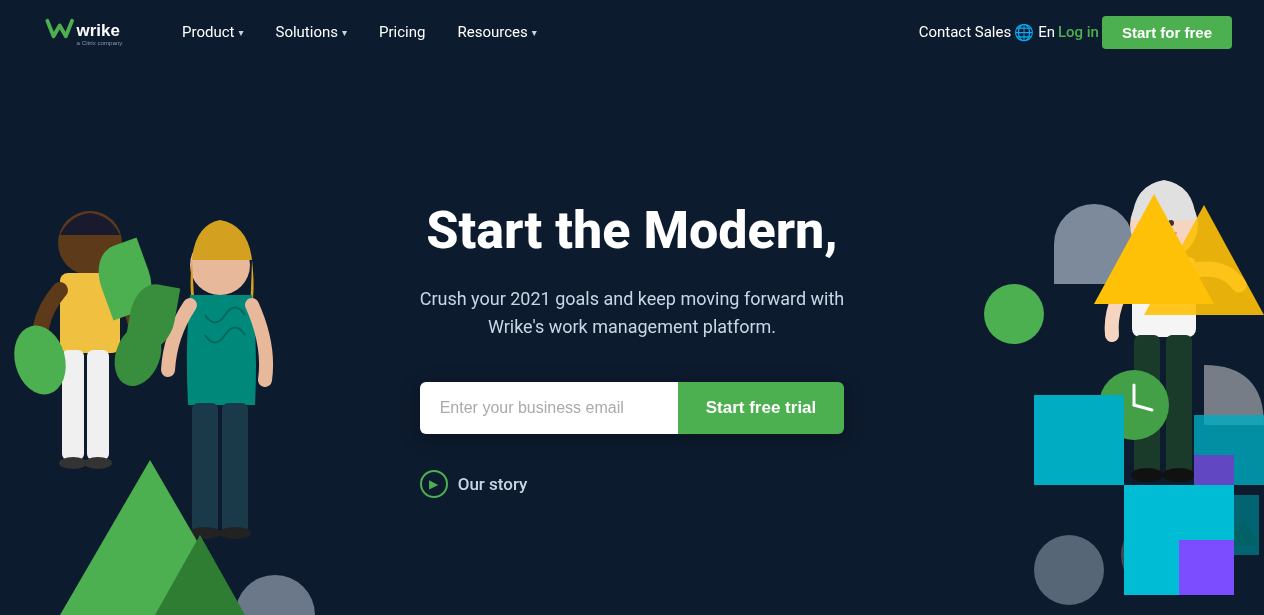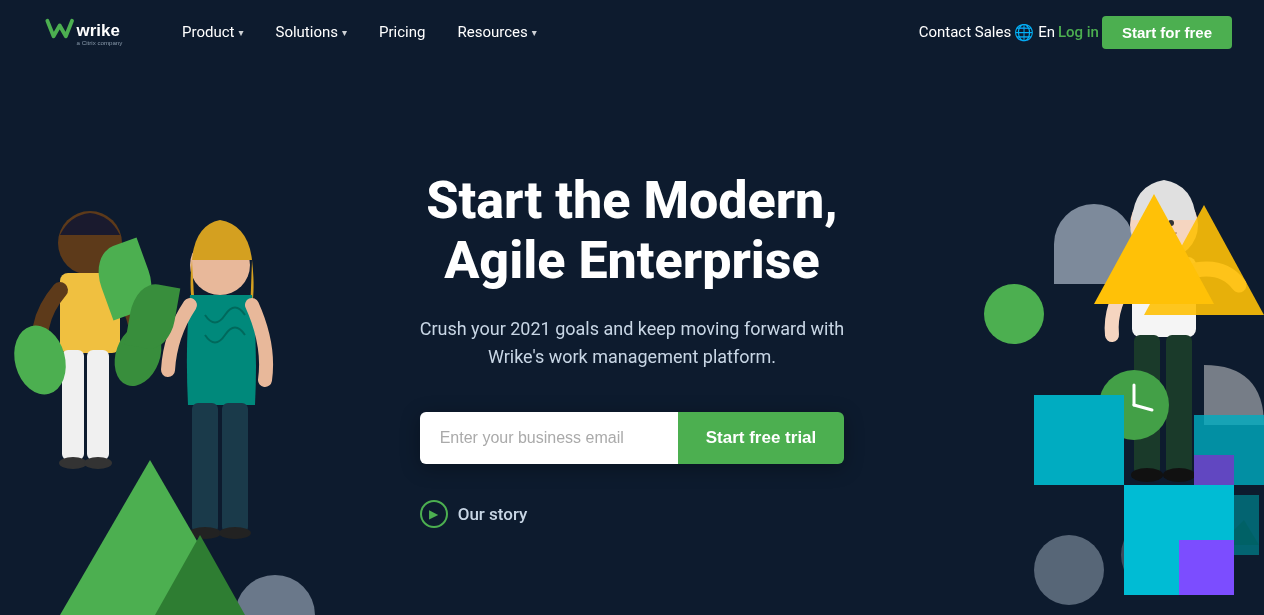--- a/index.html
+++ b/index.html
@@ -459,21 +459,20 @@
 
     <rect x="180" y="380" width="75" height="60" fill="#00838f" opacity="0.7"></rect>
     <polygon points="185,430 205,400 225,420 240,405 255,430" fill="#006064" opacity="0.8"></polygon>
 
     <circle cx="155" cy="440" r="38" fill="#b0bec5" opacity="0.3"></circle>
   </svg>
 
   <div class="hero-content">
     <h1 class="hero-title">
       <span>Start the Modern,</span><br>
-      <span>Agile Enterprise</span>
     </h1>
     <p class="hero-subtitle">
       Crush your 2021 goals and keep moving forward with<br>Wrike's work management platform.
     </p>
 
     <div class="email-form">
       <input class="email-input" type="email" placeholder="Enter your business email" style="">
       <button class="trial-btn">Start free trial</button>
     </div>
 

